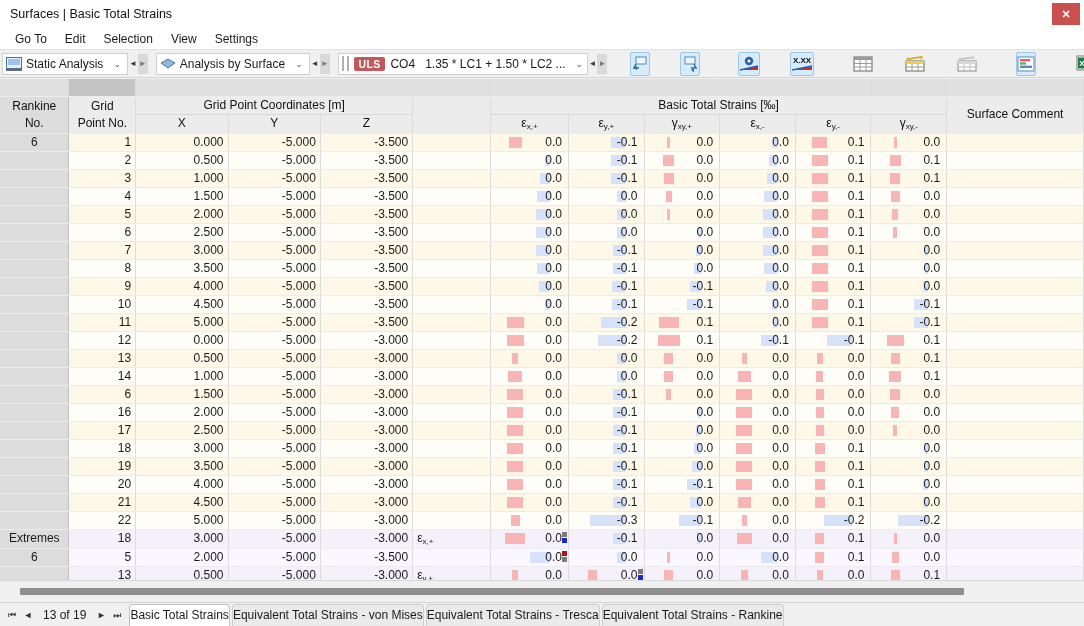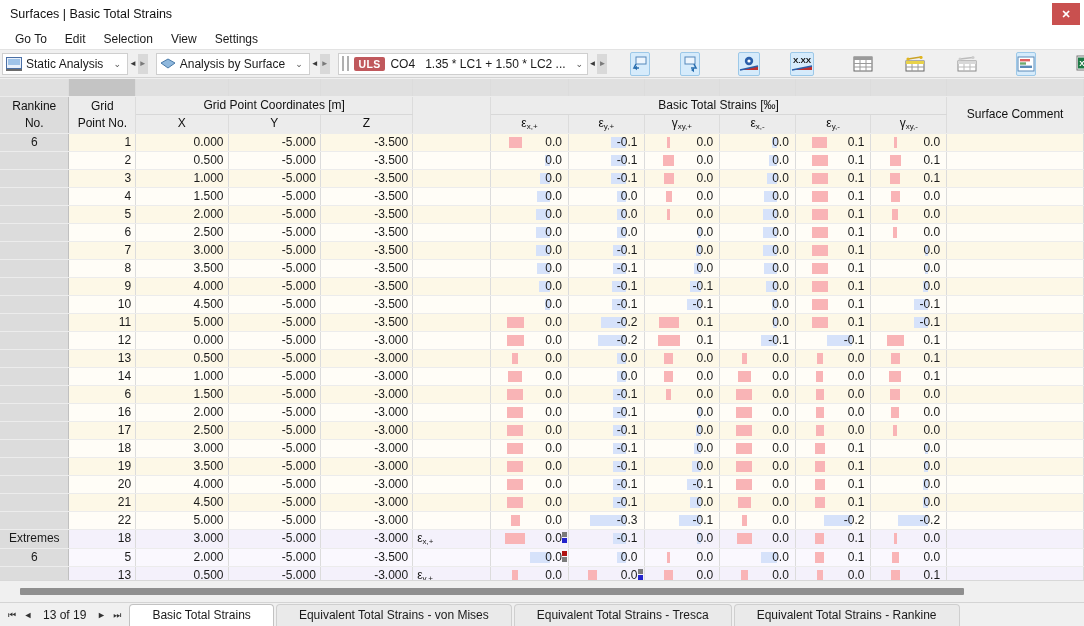--- a/index.html
+++ b/index.html
@@ -132,21 +132,21 @@
   
   #tabbar {
     position: absolute; left: 0; top: 602px; width: 1084px; height: 24px;
     background: #f0f0f0; display: flex; align-items: flex-end;
     border-top: 1px solid #d4d4d4;
   }
   #pager { display: flex; align-items: center; height: 22px; padding: 0 4px; }
   #pager .pbtn { width: 16px; text-align: center; font-size: 9px; color: #333; }
   #pager .ptext { padding: 0 7px; font-size: 12px; }
   .tab {
-    height: 22px; line-height: 21px; padding: 0 22px;
+    height: 22px; line-height: 21px; padding: 0 0;
     background: #eaeaea; border: 1px solid #cfcfcf; border-bottom: none;
     border-radius: 4px 4px 0 0; margin-right: 2px; font-size: 12px;
     white-space: nowrap;
   }
   .tab.active { background: #fff; border-color: #c2c2c2; font-weight: normal; }
 </style>
 </head>
 <body>
 
 <div id="titlebar">

